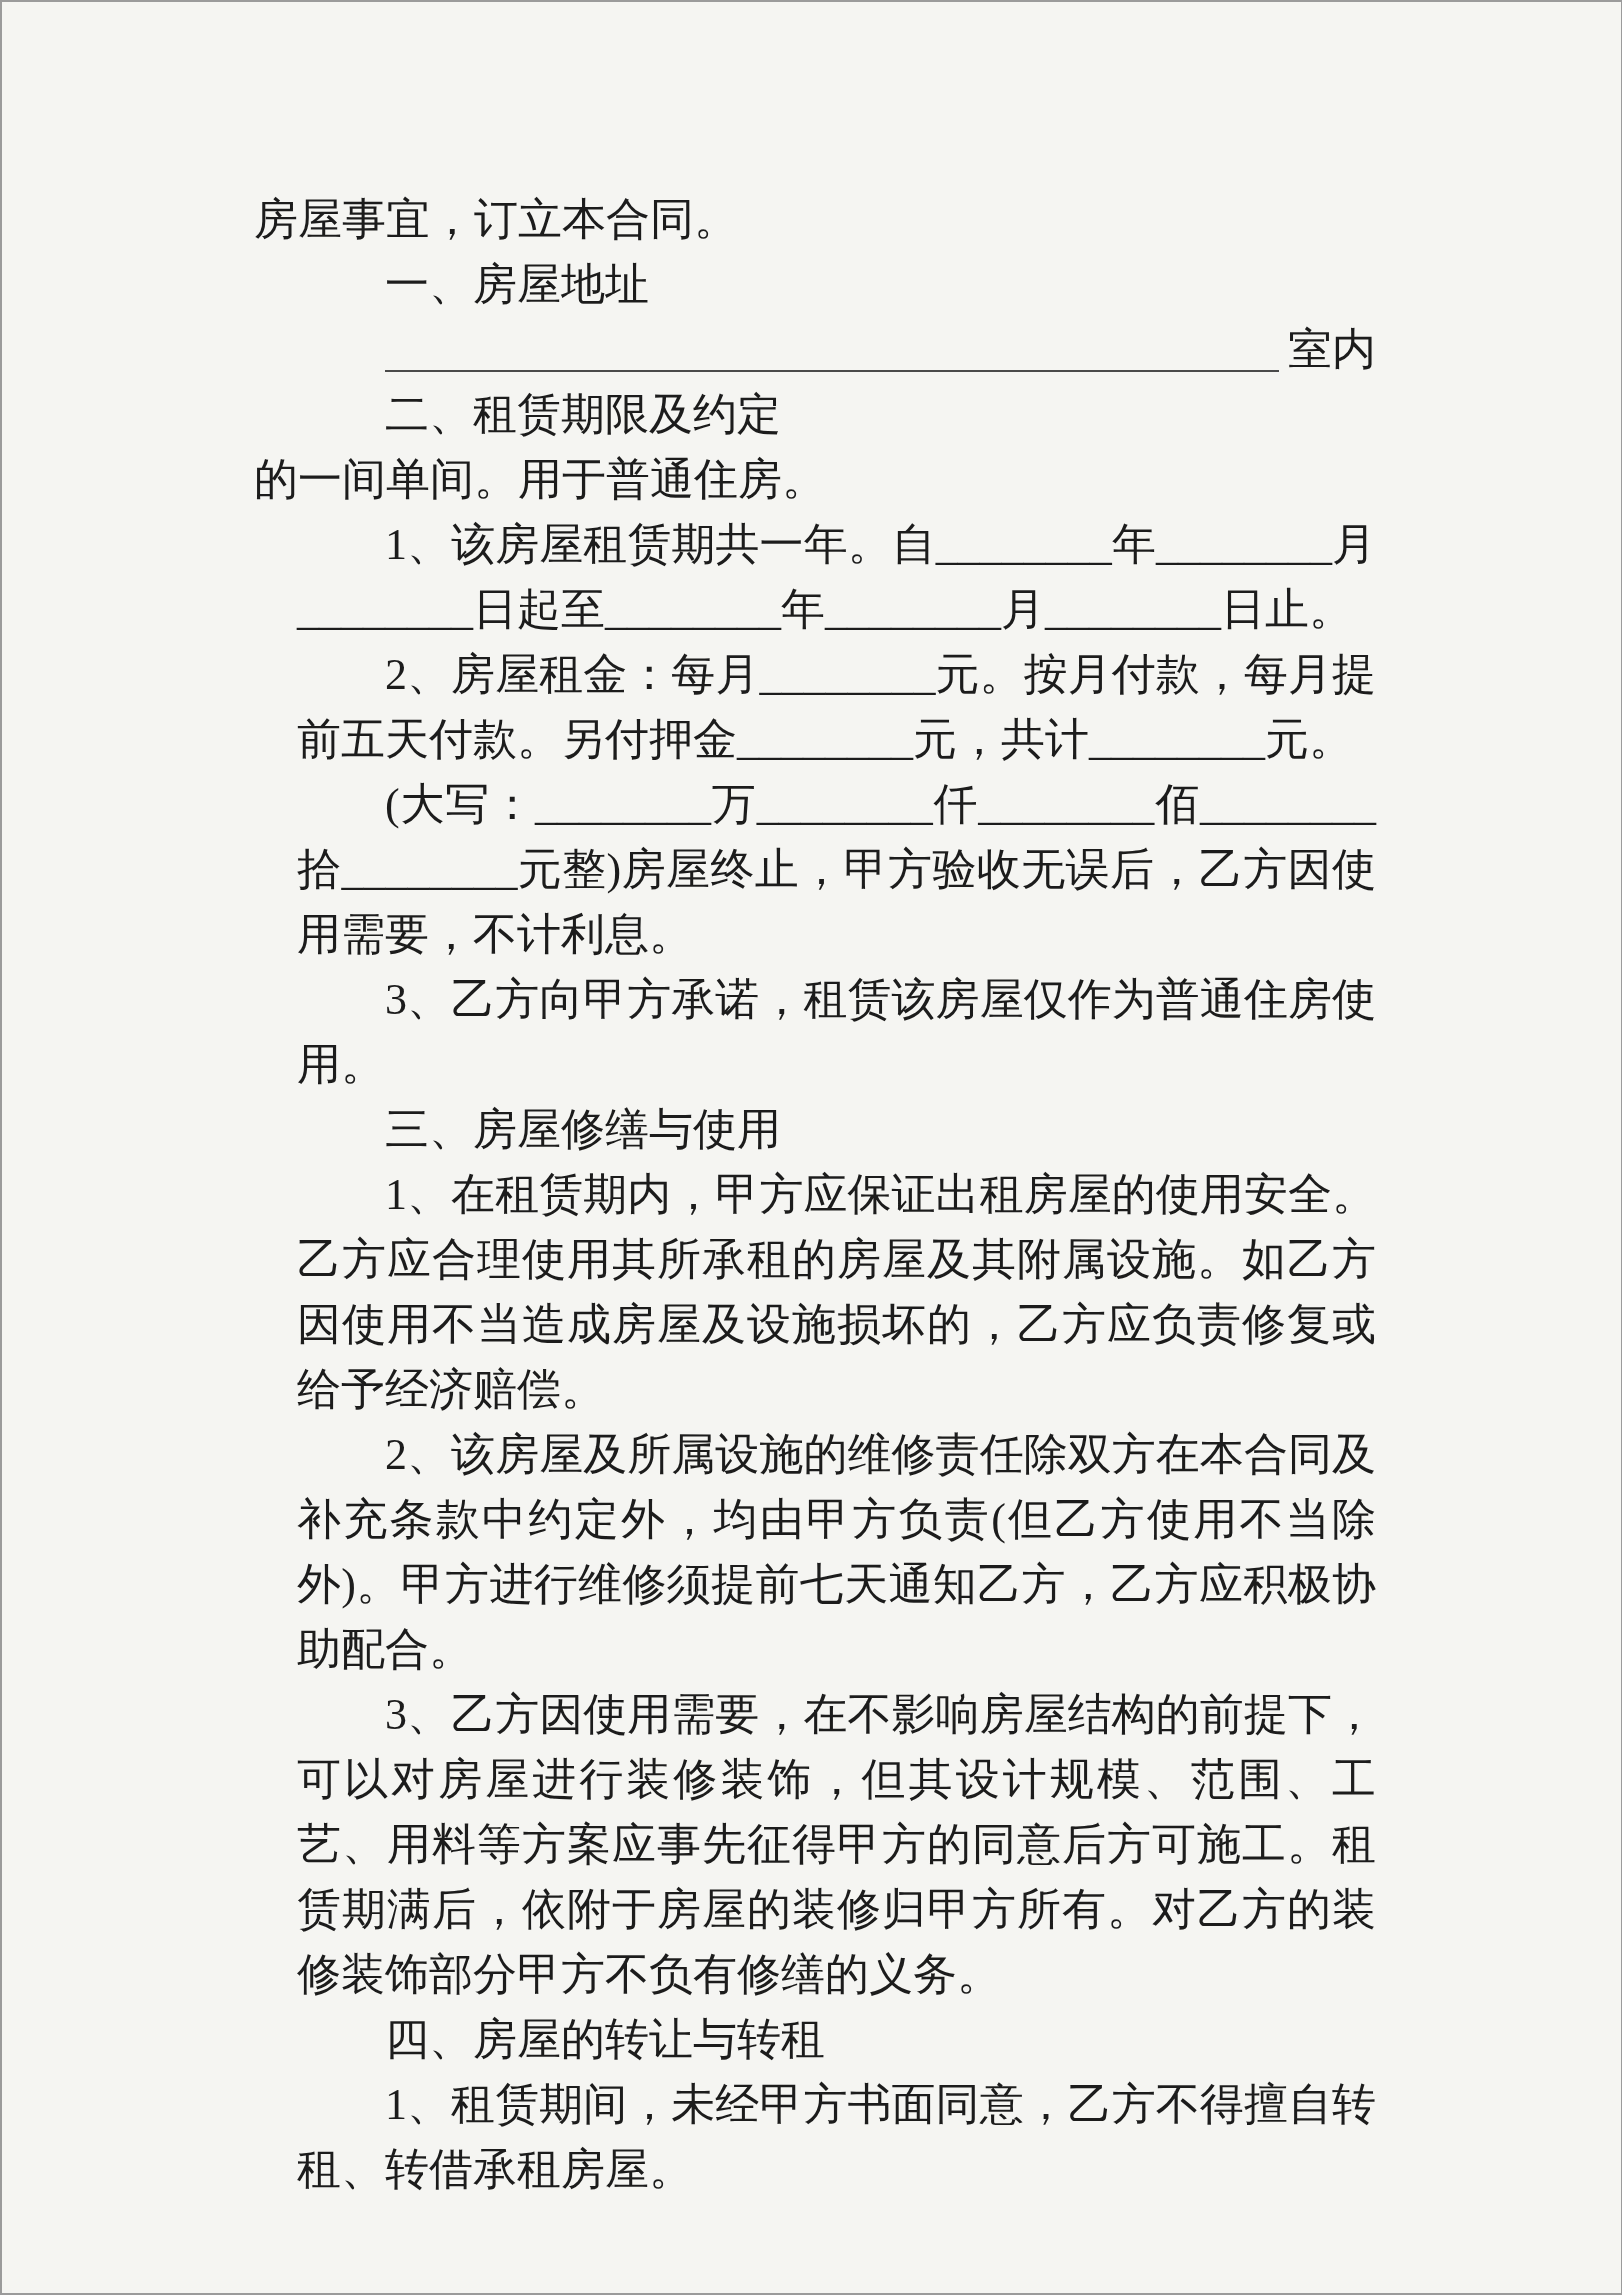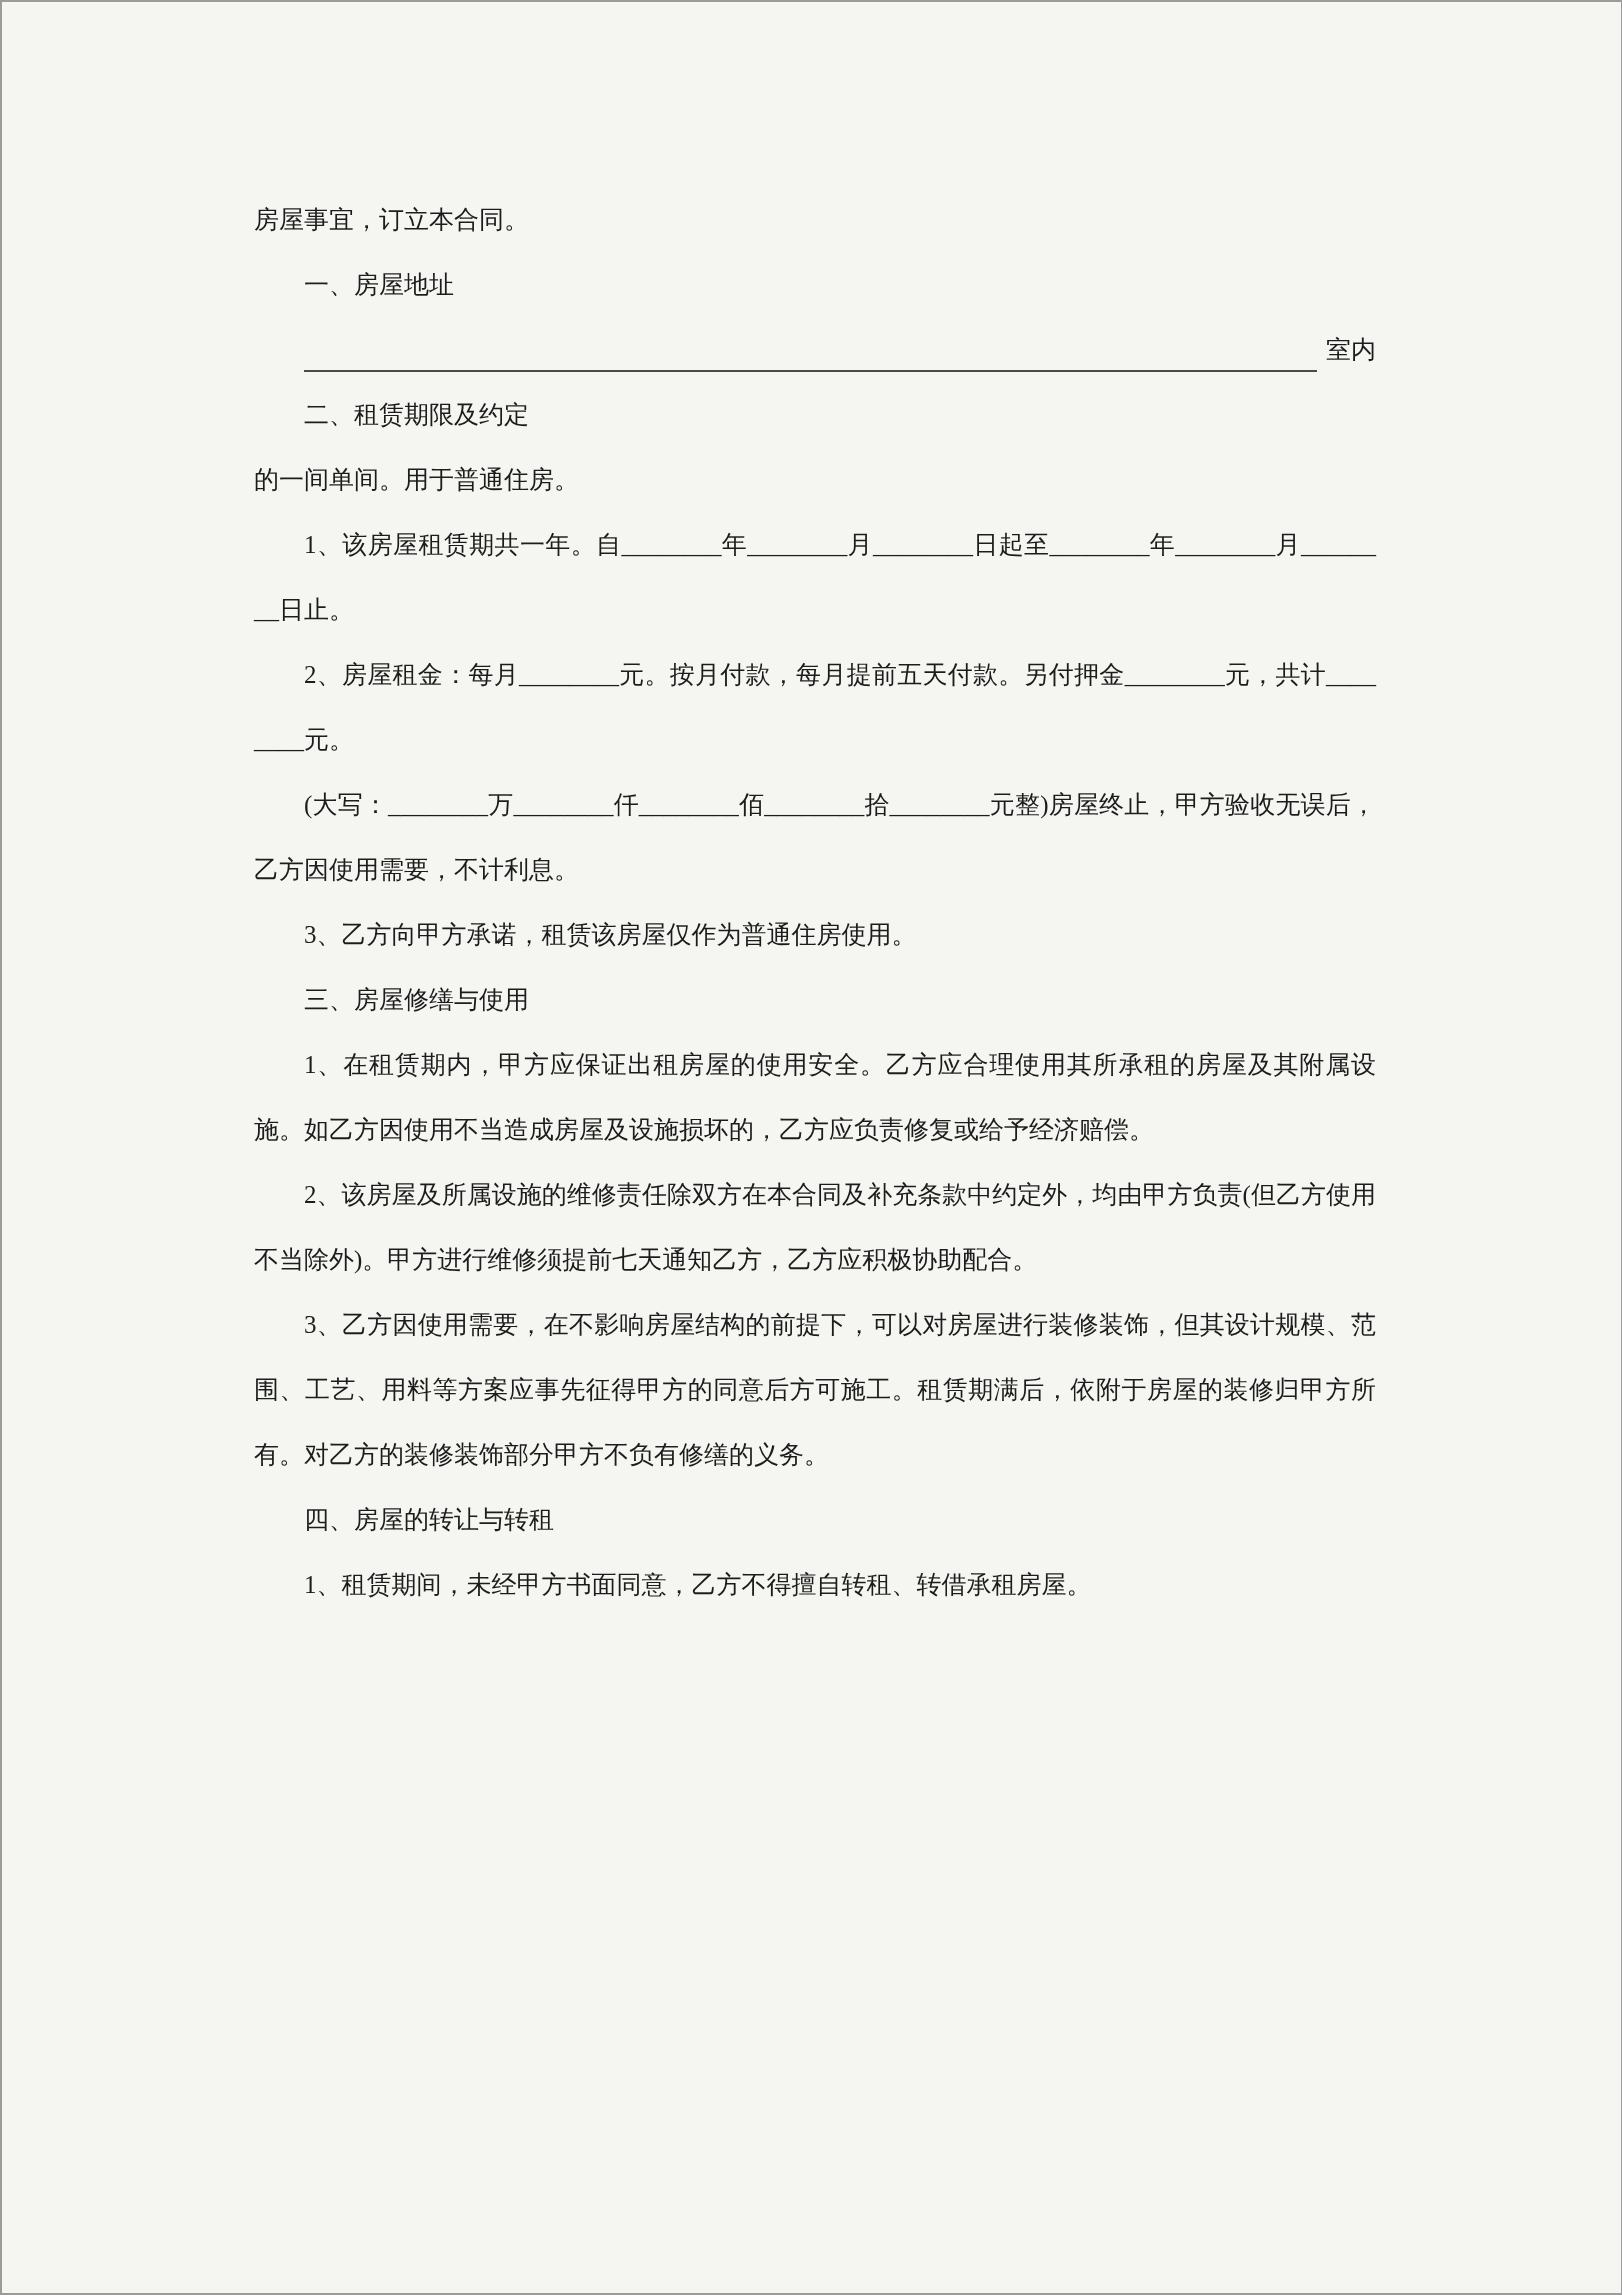--- a/index.html
+++ b/index.html
@@ -16,30 +16,31 @@
     border: 2px solid #9b9b9b;
     overflow: hidden;
     font-family: "Liberation Serif", "DejaVu Serif", serif;
     color: #1c1c1c;
   }
   .doc-body {
     position: absolute;
     top: 185px;
     left: 252px;
     width: 1122px;
-    font-size: 25px;
+    font-size: 44px;
     line-height: 65px;
   }
   .para {
     margin: 0;
     text-align: justify;
     word-break: break-all;
   }
   .para.indent {
     text-indent: 2em;
+    margin-left: 43px;
   }
   .line-blank {
     display: flex;
     align-items: flex-end;
     text-align: left;
   }
   .line-blank.indent {
     text-indent: 0;
     padding-left: 2em;
   }

